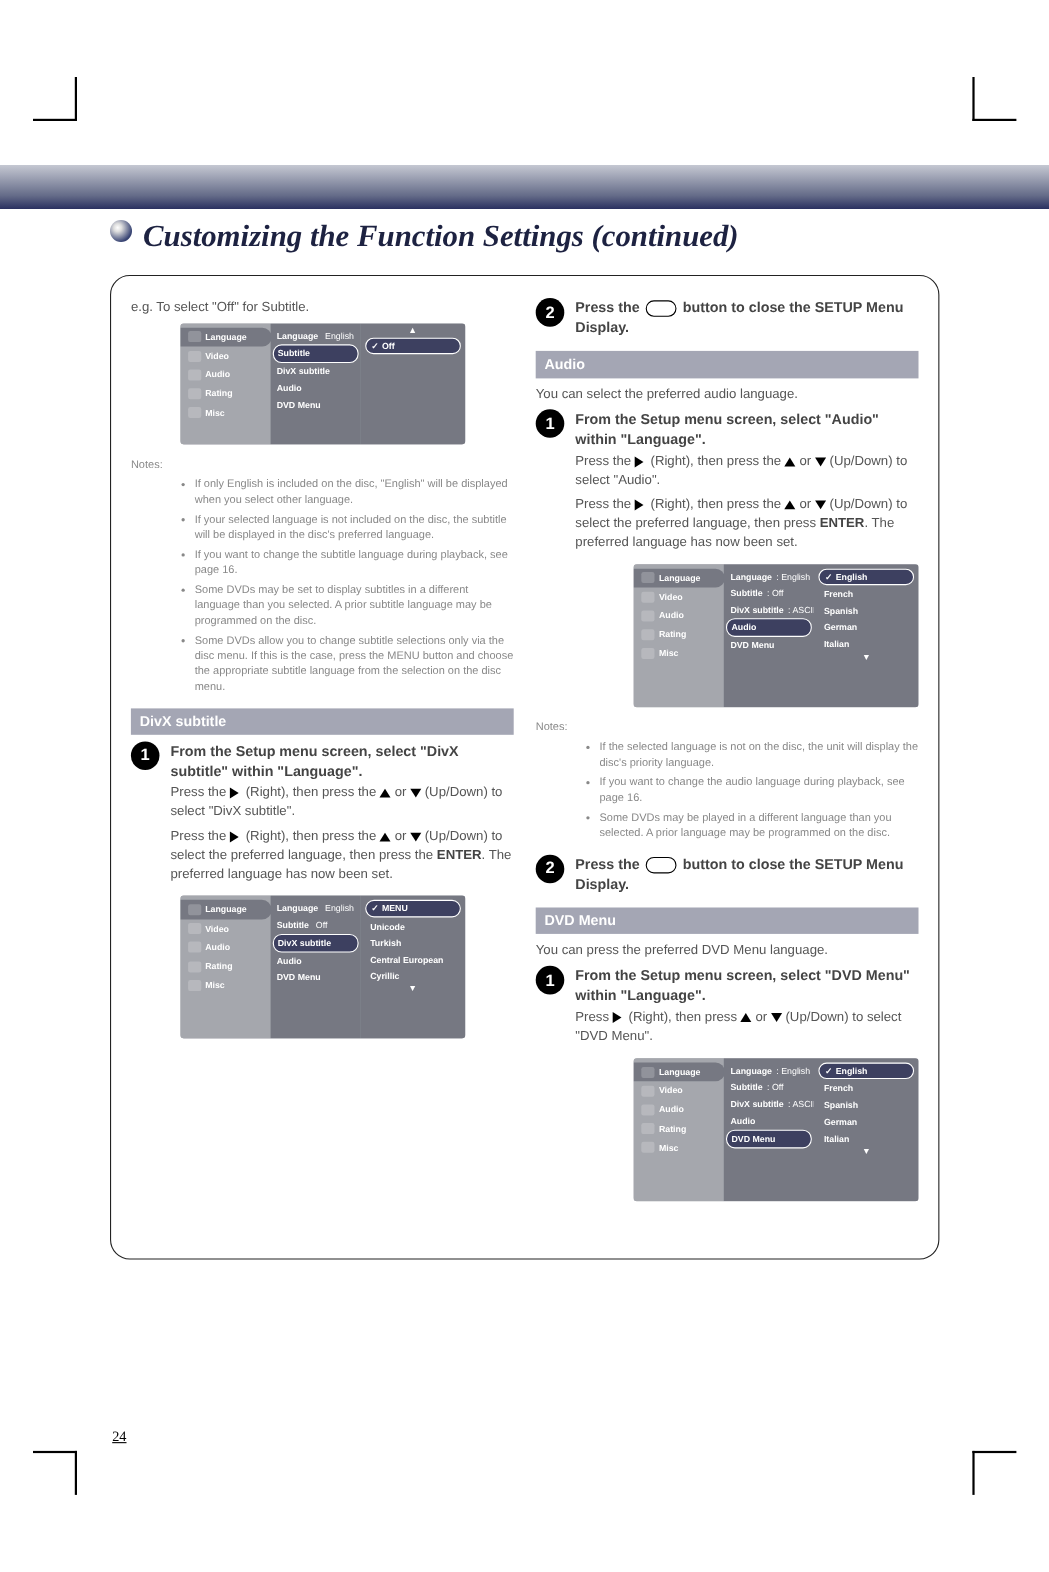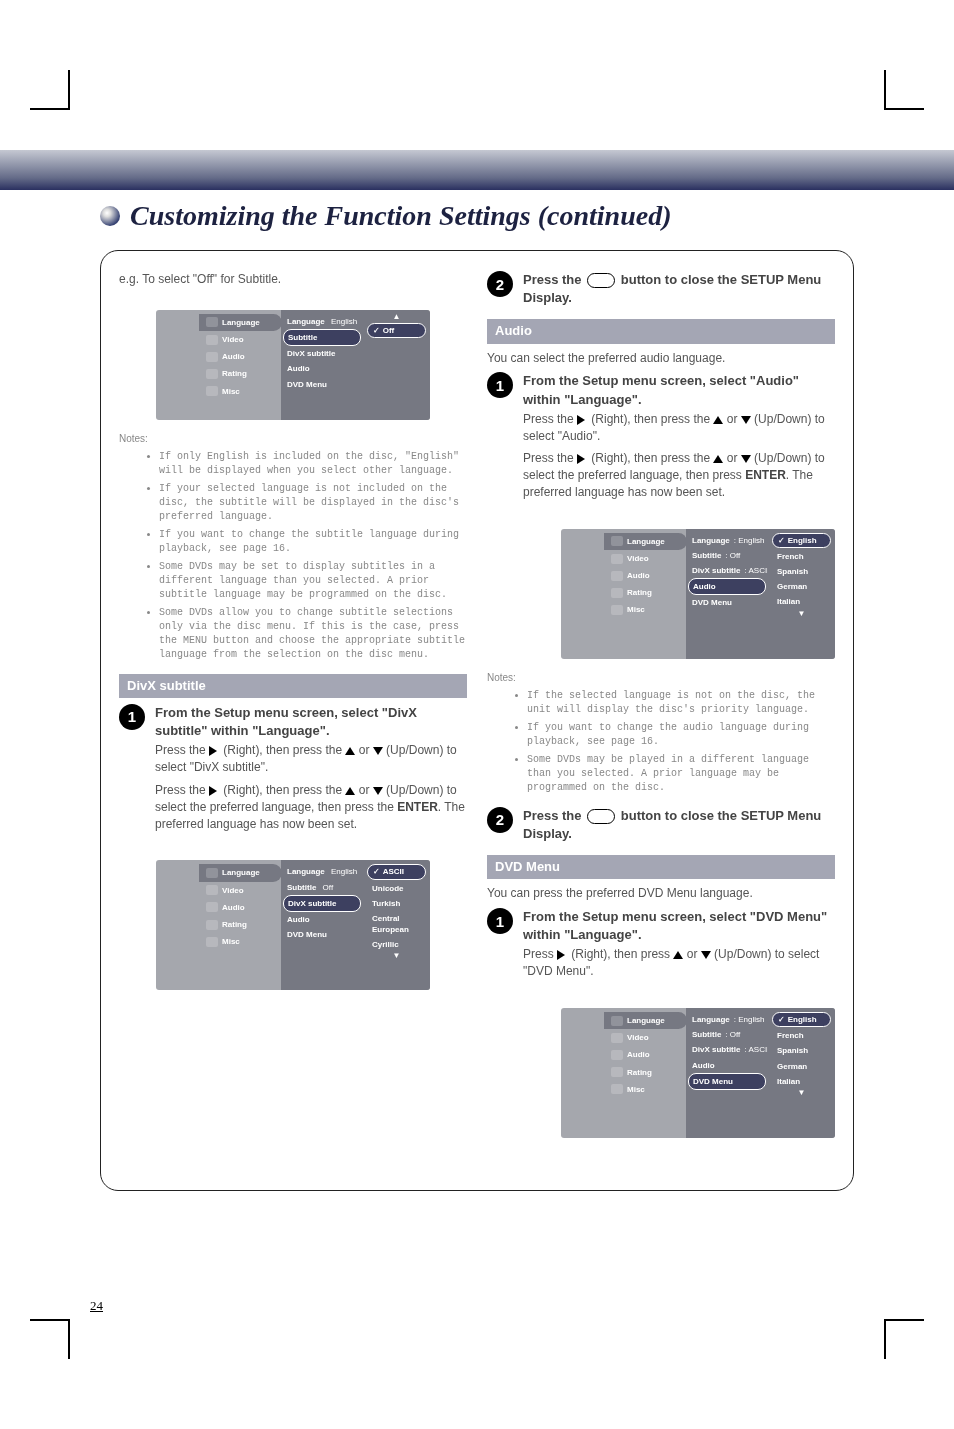--- a/index.html
+++ b/index.html
@@ -42,21 +42,20 @@
     background: linear-gradient(to bottom, #c5c8d2 0%, #646b88 70%, #2a3060 100%);
   }
   .content {
     position: relative;
     padding-top: 200px;
     padding-left: 100px;
     padding-right: 100px;
   }
   .title-row {
     display: flex;
-    align-items: center;
     margin-bottom: 18px;
   }
   .bullet {
     width: 20px;
     height: 20px;
     border-radius: 50%;
     background: radial-gradient(circle at 35% 35%, #fff 0%, #ddd 20%, #3a4675 70%, #1a224a 100%);
     margin-right: 10px;
     flex: none;
   }
@@ -76,29 +75,28 @@
   }
   .col {
     flex: 1 1 0;
     font-family: Arial, Helvetica, sans-serif;
     font-size: 12px;
     color: #555;
     line-height: 1.4;
   }
   .col p { margin: 0 0 6px 0; }
   .menu-thumb {
-    width: 231px;
-    margin: 22px auto 12px auto;
+    width: 259px;
+    margin: 6px auto 12px auto;
     background: #a5a7ad;
     border-radius: 3px;
     overflow: hidden;
     display: flex;
     height: 110px;
     font-size: 8px;
-    padding-left: 43px;
   }
   .menu-thumb.tall { height: 130px; }
   .menu-left {
     width: 82px;
     background: #a5a7ad;
     display: flex;
     flex-direction: column;
     padding: 4px 0;
   }
   .menu-left .tab {
@@ -174,21 +172,21 @@
     color: #fff;
     font-size: 8px;
     line-height: 6px;
     height: 7px;
   }
   .notes {
     font-size: 10px;
     color: #888;
     margin: 4px 0 12px 0;
   }
-  .notes li { margin-bottom: 4px; list-style: disc; margin-left: 0; font-family: Liberation Mono, monospace;}
+  .notes li { margin-bottom: 4px; list-style: disc; margin-left: 18px;}
   .notes-title {
     color: #888;
     font-size: 10px;
     margin-bottom: 2px;
   }
   .section-heading {
     background: #a4a6b4;
     color: #fff;
     font-weight: bold;
     font-size: 13px;
@@ -235,21 +233,21 @@
     width: 0; height: 0;
     vertical-align: middle;
   }
   .tri.up { border-left: 5px solid transparent; border-right: 5px solid transparent; border-bottom: 8px solid #000; }
   .tri.down { border-left: 5px solid transparent; border-right: 5px solid transparent; border-top: 8px solid #000; }
   .tri.right { border-top: 5px solid transparent; border-bottom: 5px solid transparent; border-left: 8px solid #000; margin-right:3px;}
   .bold-inline { font-weight: bold; color: #444; }
   .page-num {
     position: absolute;
     bottom: 115px;
-    left: 90px;
+    left: 102px;
     font-size: 13px;
     font-family: "Times New Roman", serif;
     color: #000;
     text-decoration: underline;
   }
 </style>
 </head>
 <body>
 
 <div class="crop-mark crop-tl"></div>
@@ -350,21 +348,21 @@
             </div>
         </div>
         <div class="menu-mid">
           <div class="item"><span>Language</span> <span class="val">English</span></div>
           <div class="item"><span>Subtitle</span> <span class="val">Off</span></div>
           <div class="item sel">DivX subtitle</div>
           <div class="item">Audio</div>
           <div class="item">DVD Menu</div>
         </div>
         <div class="menu-right">
-          <div class="opt sel">ASCII</div>
+          <div class="opt sel">MENU</div>
           <div class="opt">Unicode</div>
           <div class="opt">Turkish</div>
           <div class="opt">Central European</div>
           <div class="opt">Cyrillic</div>
           <div class="arrow-down">▼</div>
         </div>
       </div>
     </div>
 
     <div class="col">

